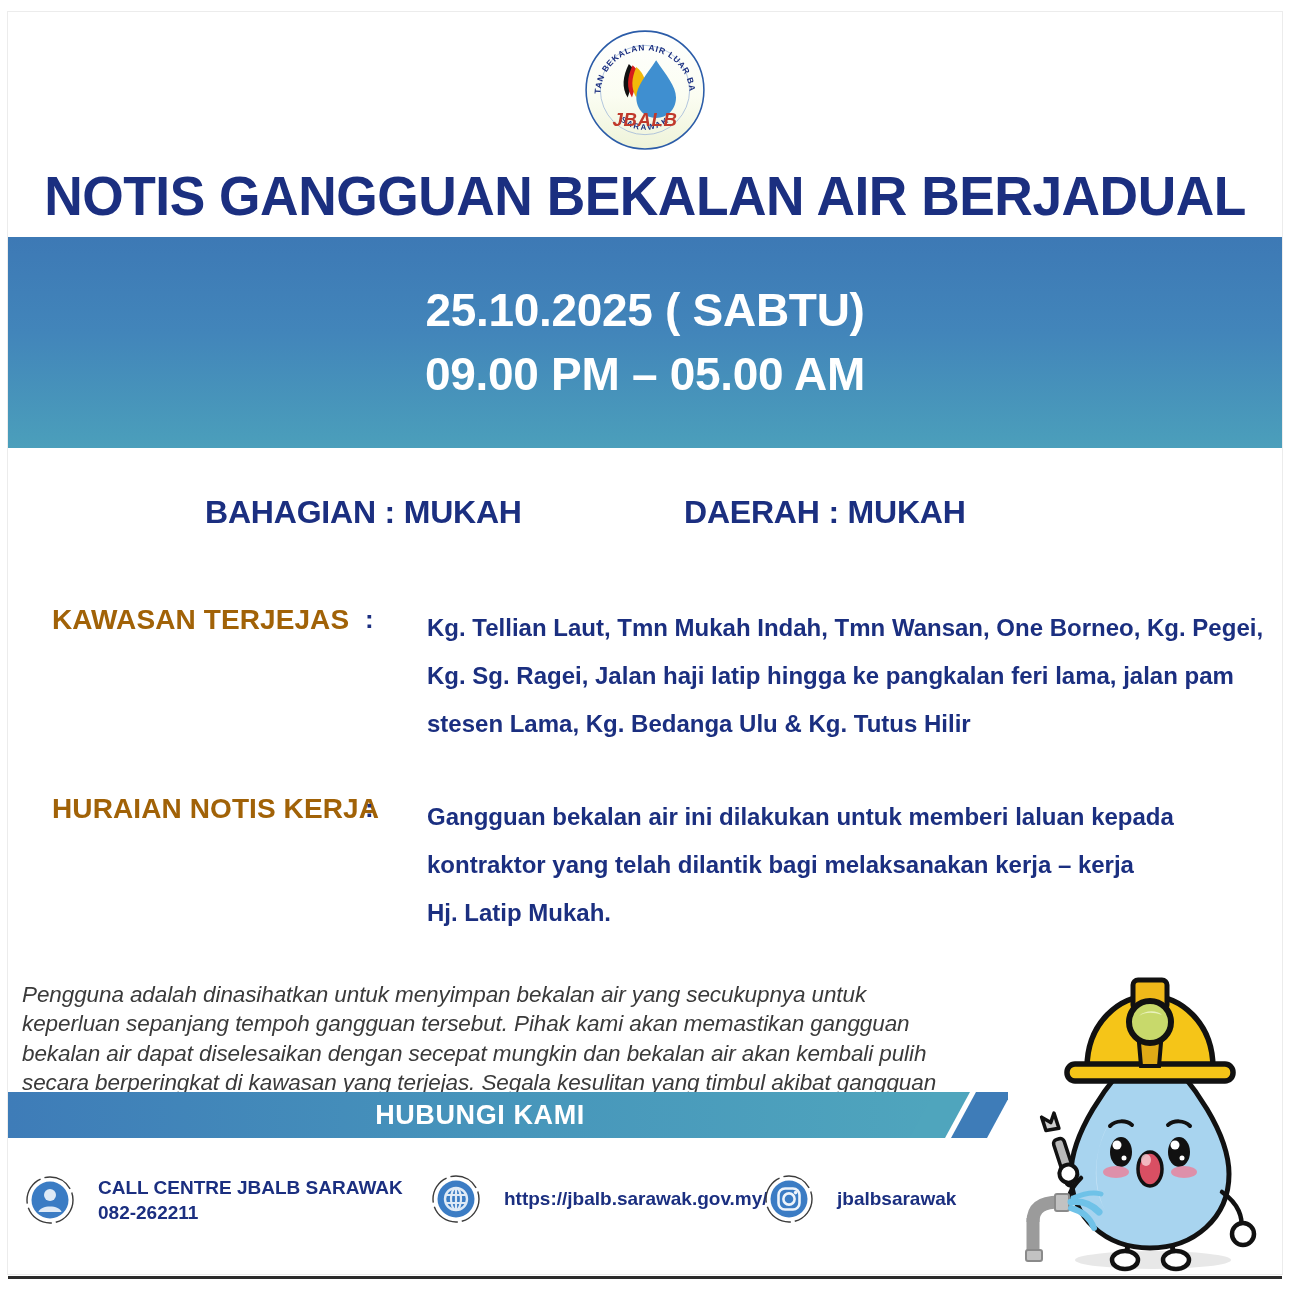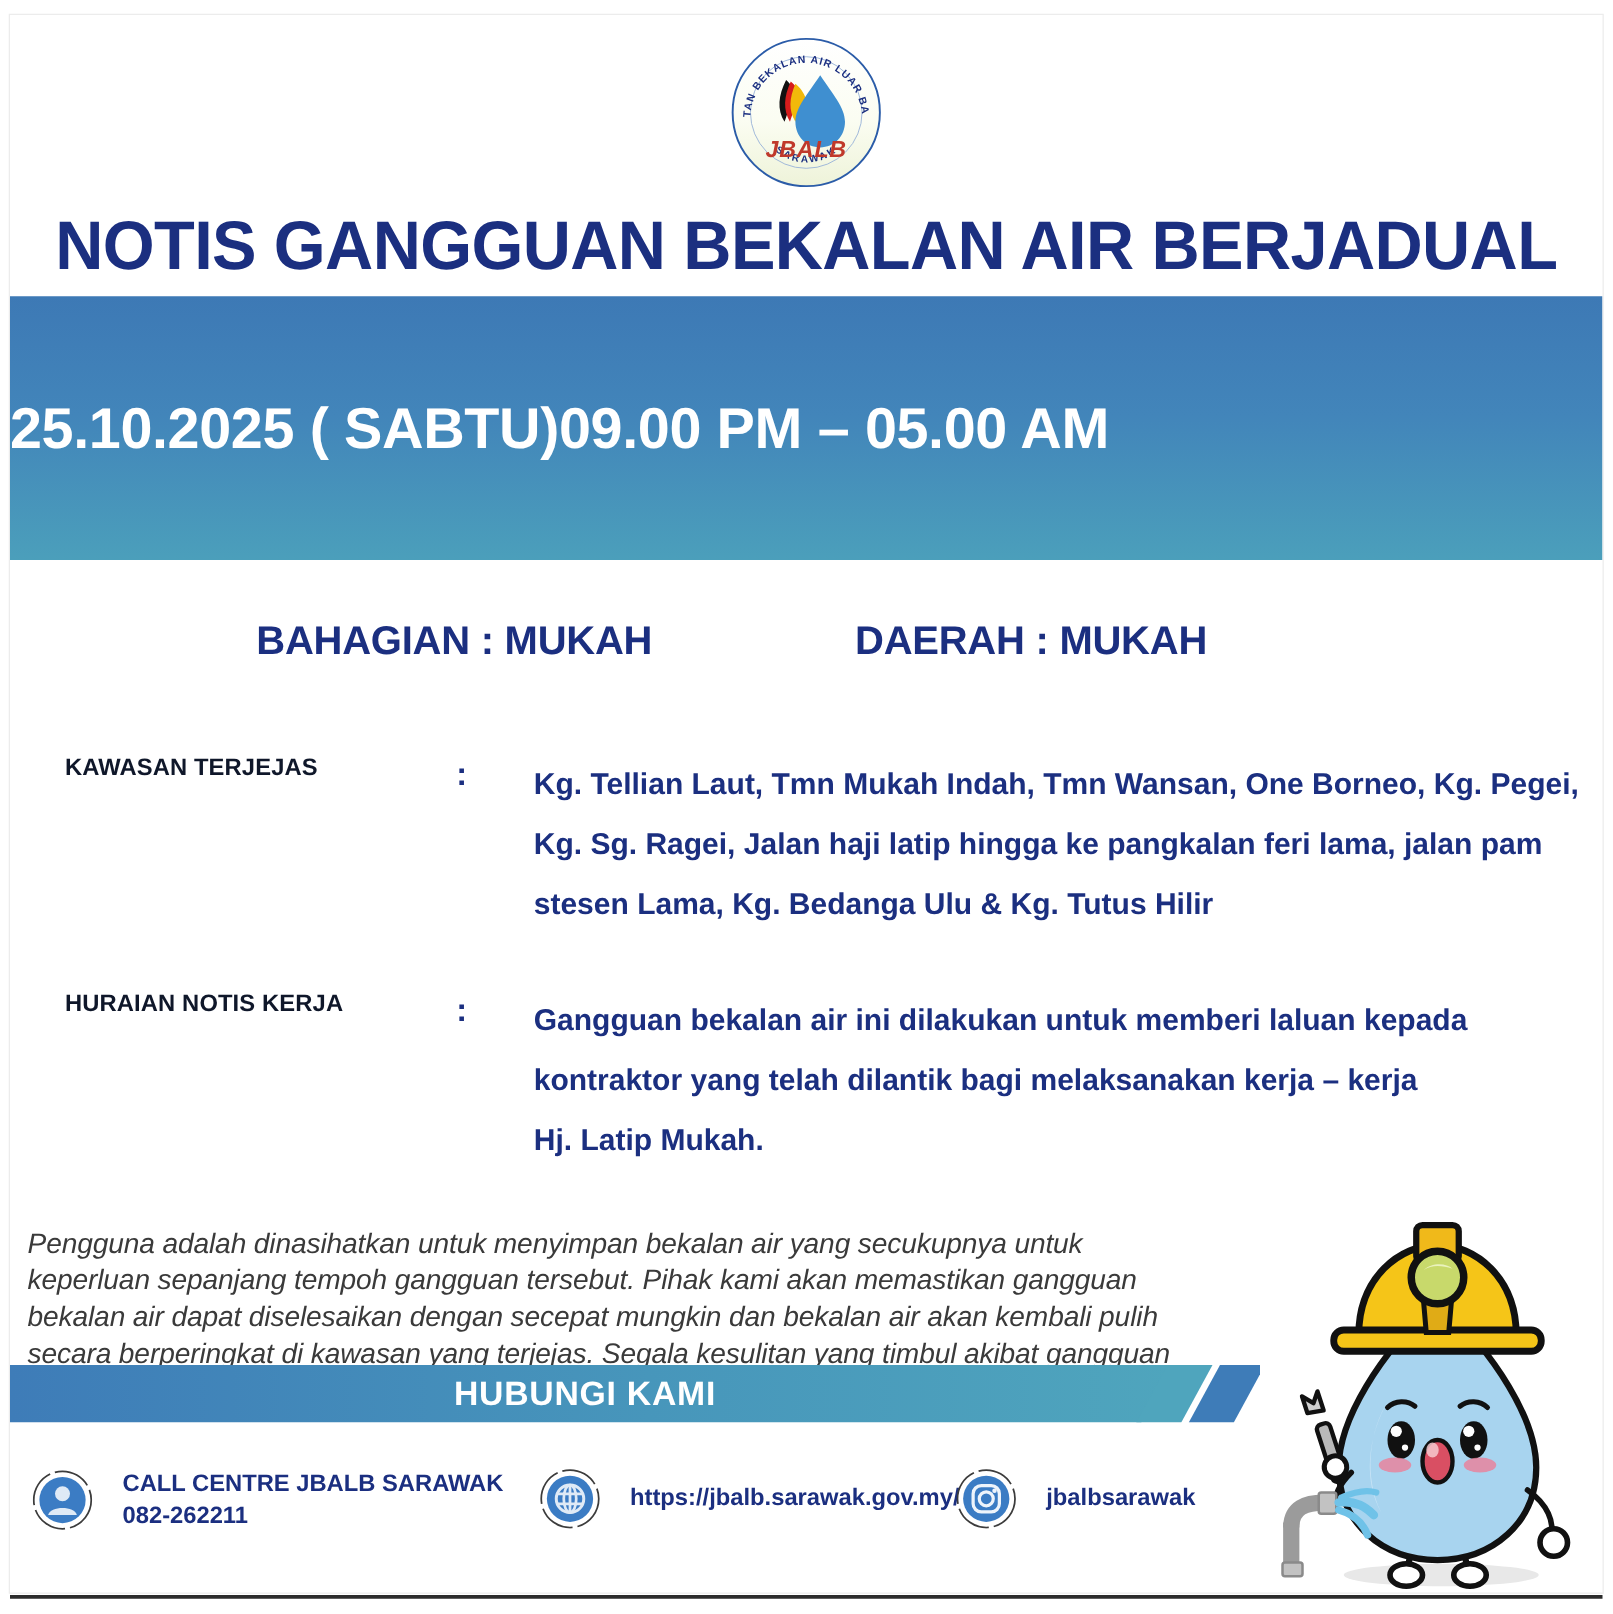--- a/index.html
+++ b/index.html
@@ -65,22 +65,22 @@
 
   
   #date-banner {
     position: absolute;
     left: 0;
     top: 225px;
     width: 1274px;
     height: 211px;
     background: linear-gradient(180deg, #3d79b5 0%, #4285ba 45%, #4b9fbb 100%);
     display: flex;
-    flex-direction: row;
-    justify-content: flex-start;
+    flex-direction: column;
+    justify-content: center;
     align-items: center;
     color: #ffffff;
   }
   .date-line {
     font-size: 46px;
     font-weight: bold;
     line-height: 1.38;
     letter-spacing: -0.3px;
     white-space: nowrap;
   }
@@ -99,22 +99,22 @@
   }
   #region-bahagian { position: absolute; left: 197px; top: 0; white-space: nowrap; }
   #region-daerah  { position: absolute; left: 676px; top: 0; white-space: nowrap; }
 
   
   .detail-block { position: absolute; left: 0; width: 1274px; }
   .detail-label {
     position: absolute;
     left: 44px;
     top: 0;
-    color: #0f172a;
-    font-size: 19px;
+    color: #a16207;
+    font-size: 28px;
     font-weight: bold;
     letter-spacing: 0.1px;
     white-space: nowrap;
   }
   .detail-colon {
     position: absolute;
     left: 357px;
     top: 0;
     color: #1b2f80;
     font-size: 26px;
@@ -172,20 +172,21 @@
     width: 920px;
     height: 46px;
     display: flex;
     align-items: center;
     justify-content: center;
     color: #ffffff;
     font-size: 27px;
     font-weight: bold;
     letter-spacing: 0.6px;
     pointer-events: none;
+    padding-left: 12px;
   }
 
   
   .contact {
     position: absolute;
     display: flex;
     align-items: center;
   }
   .contact-icon {
     width: 48px;

